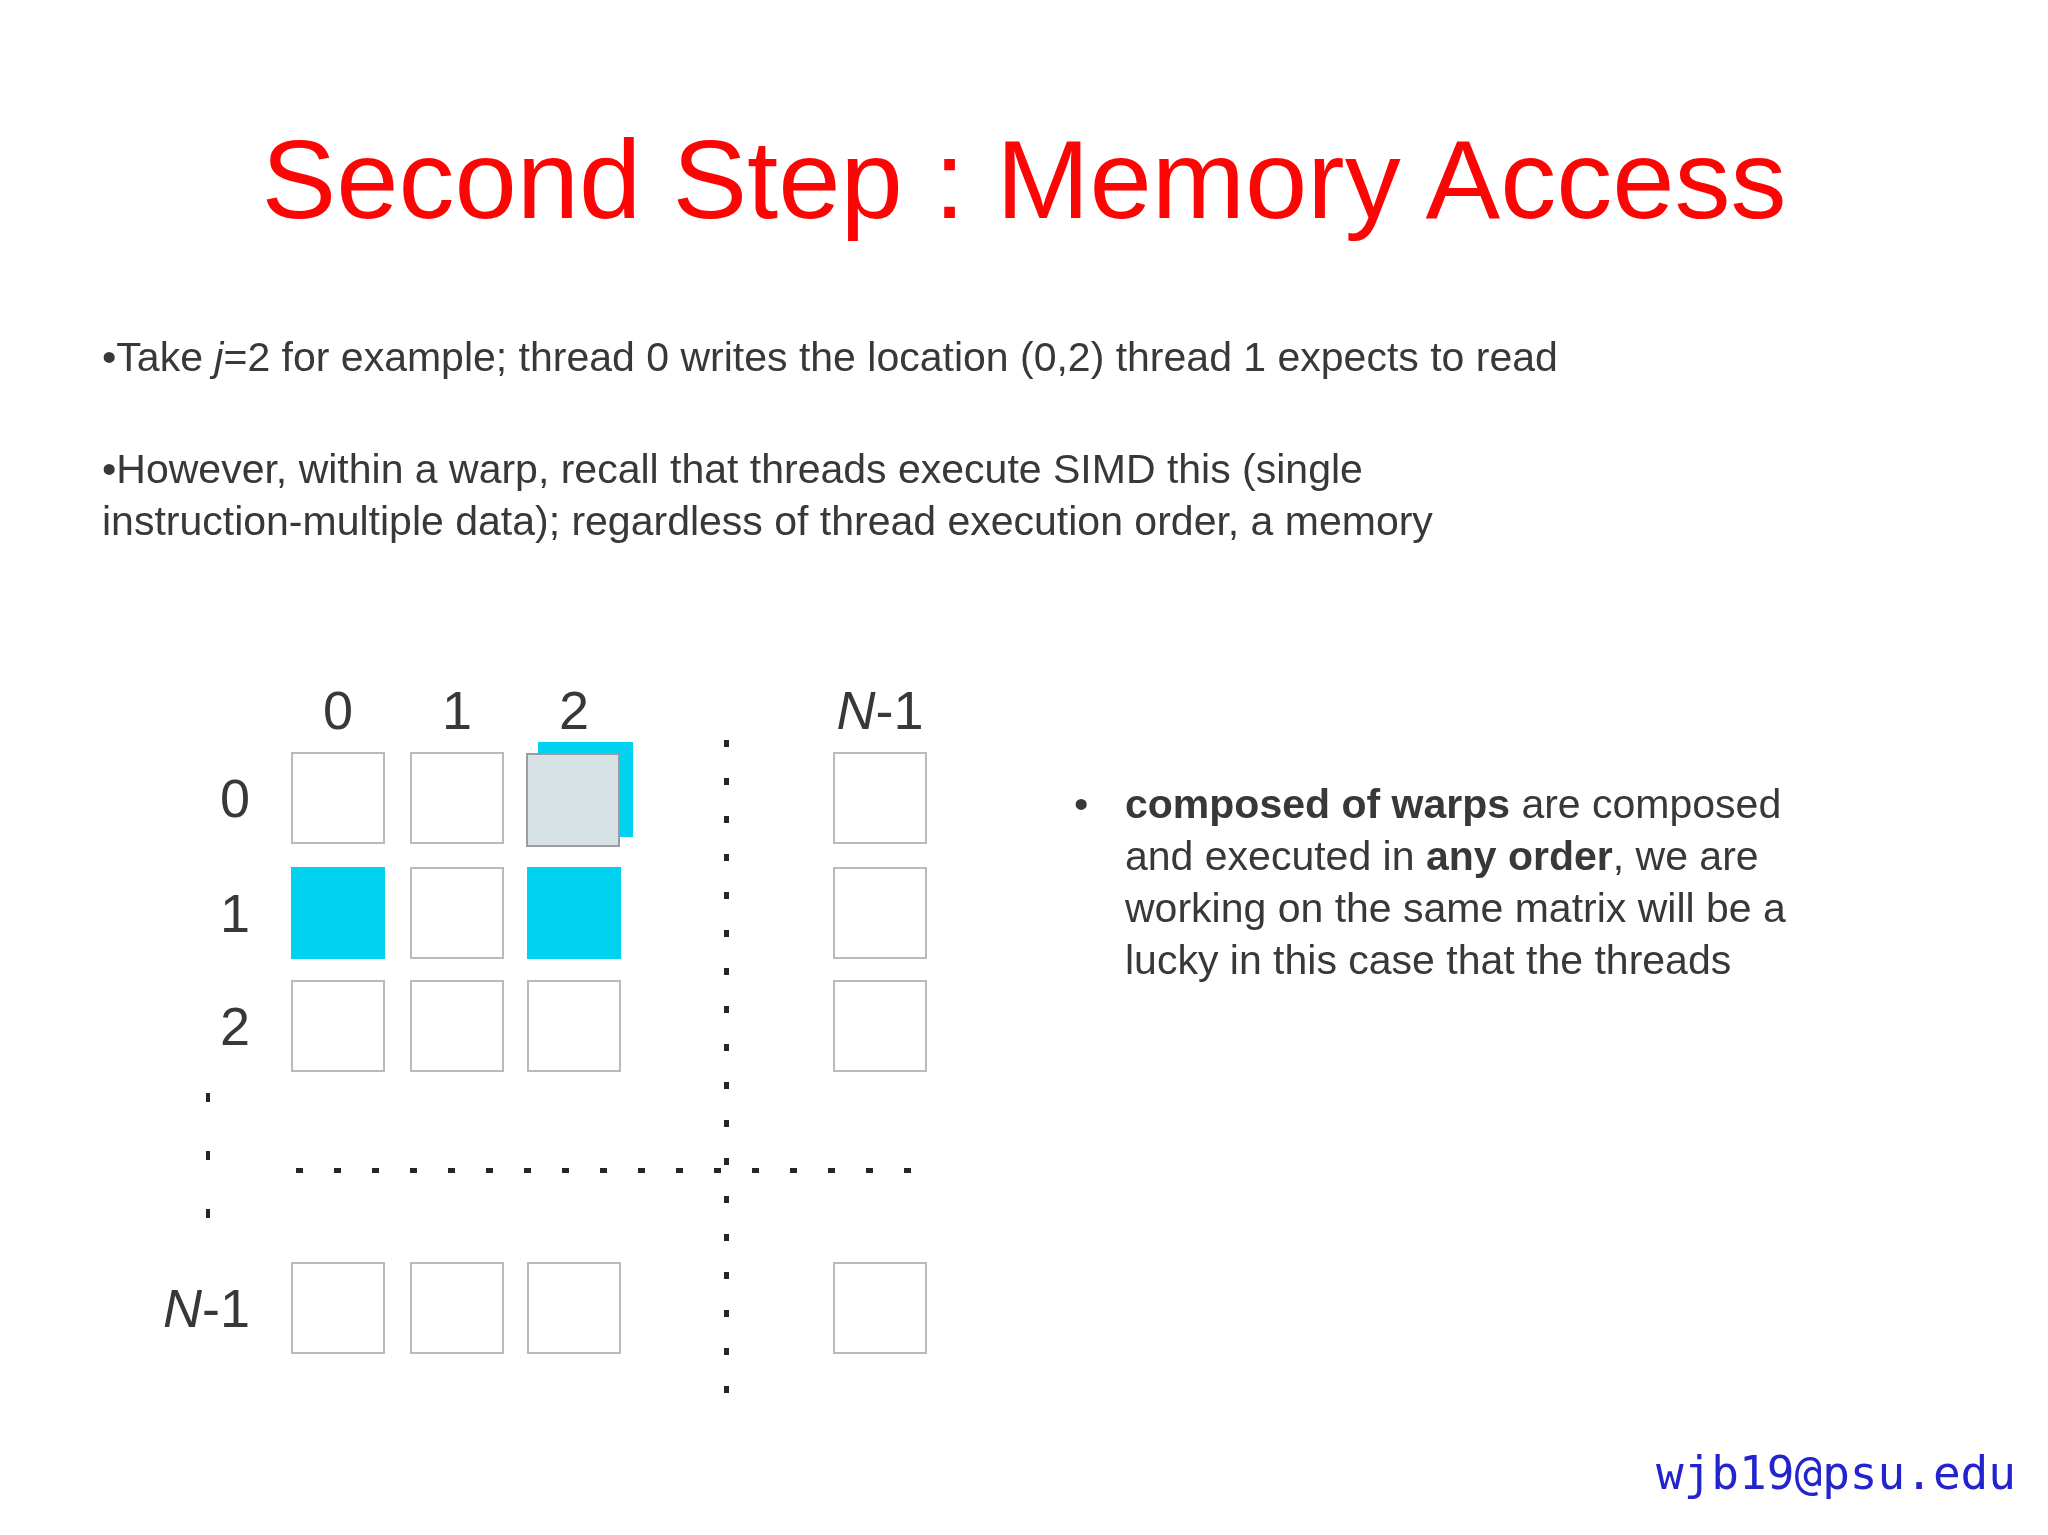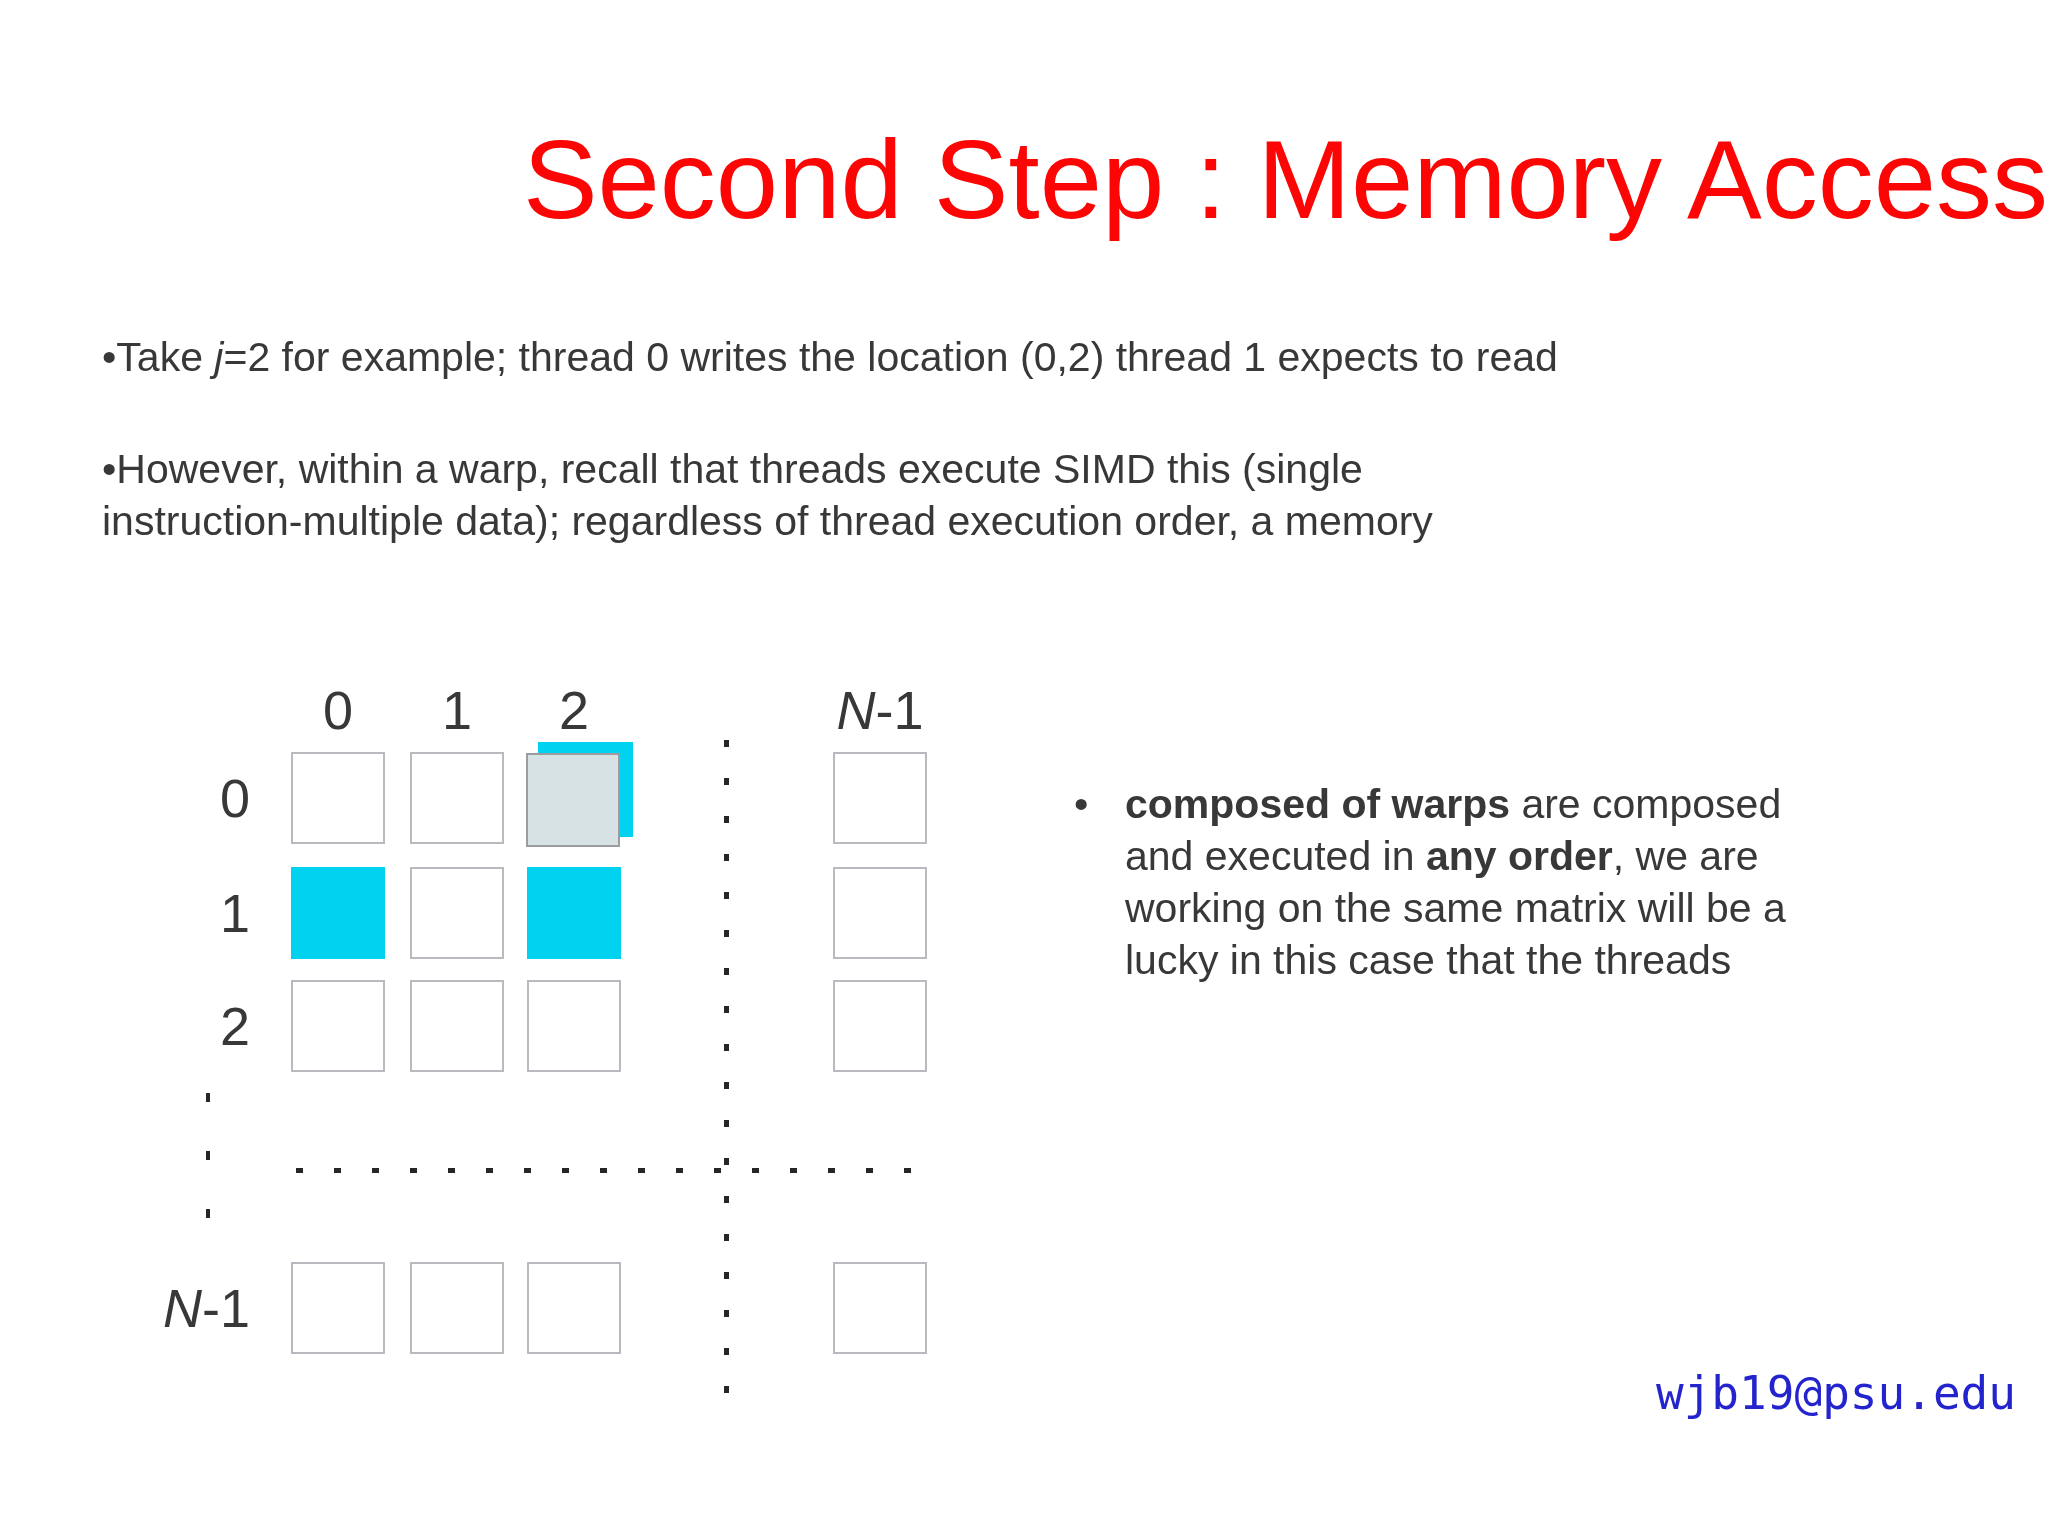--- a/index.html
+++ b/index.html
@@ -6,21 +6,21 @@
   .slide{
     position:relative;
     width:2048px;height:1535px;
     background:#ffffff;
     font-family:"Liberation Sans", sans-serif;
     color:#383838;
     overflow:hidden;
   }
   .title{
     position:absolute;left:0;top:124px;width:100%;
-    text-align:right;
+    text-align:center;
     font-size:112px;line-height:1.0;font-weight:400;
     color:#fb0505;
     white-space:nowrap;
   }
   .bullet-block{
     position:absolute;left:102px;
     font-size:41px;line-height:52px;
     color:#383838;
     white-space:nowrap;
   }
@@ -72,21 +72,21 @@
   
   .right-note{
     position:absolute;left:1074px;top:778px;width:930px;
     font-size:41px;line-height:52px;color:#383838;
   }
   .right-note .marker{
     position:absolute;left:0;top:0;
   }
   .right-note .note-lines{margin-left:51px;}
   .email{
-    position:absolute;right:32px;top:1368px;
+    position:absolute;right:32px;top:1448px;
     font-family:"DejaVu Sans Mono", monospace;
     font-size:46px;line-height:50px;
     color:#2424cf;
     white-space:nowrap;
   }
 </style>
 </head>
 <body>
 
 <div class="slide">

